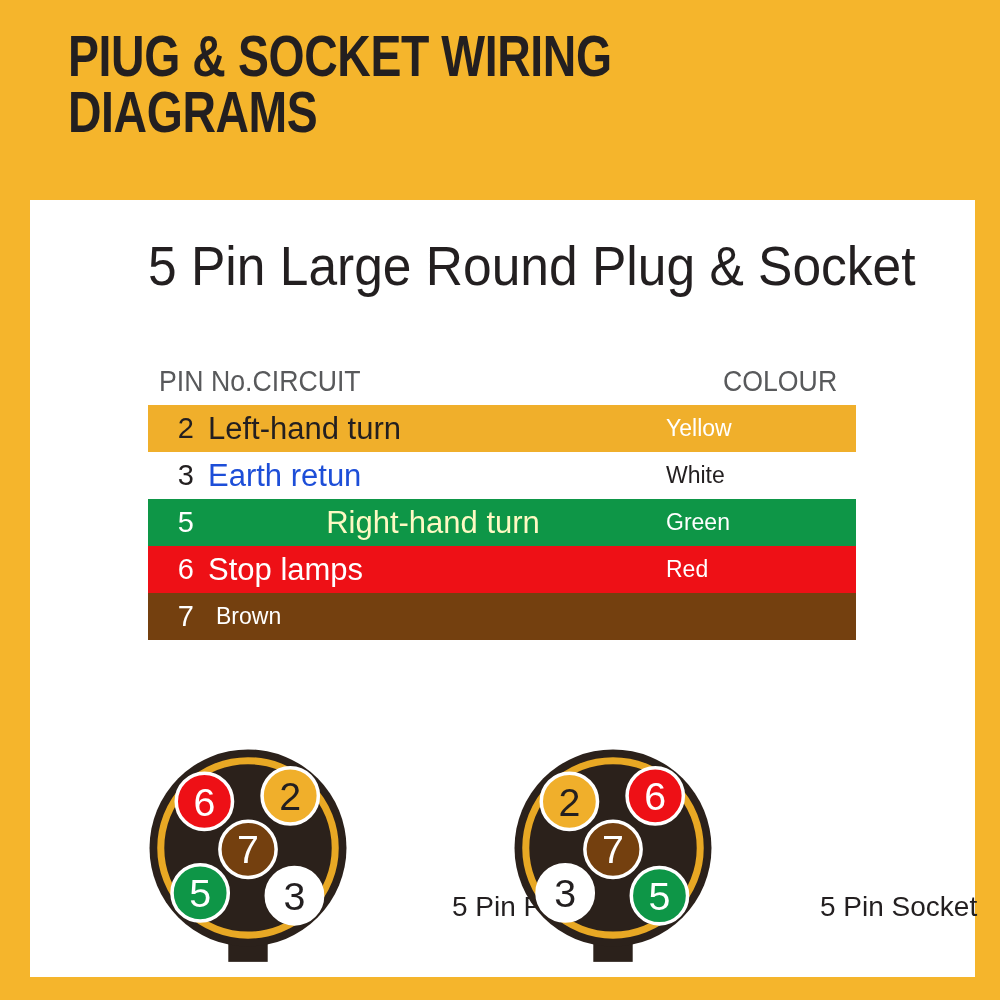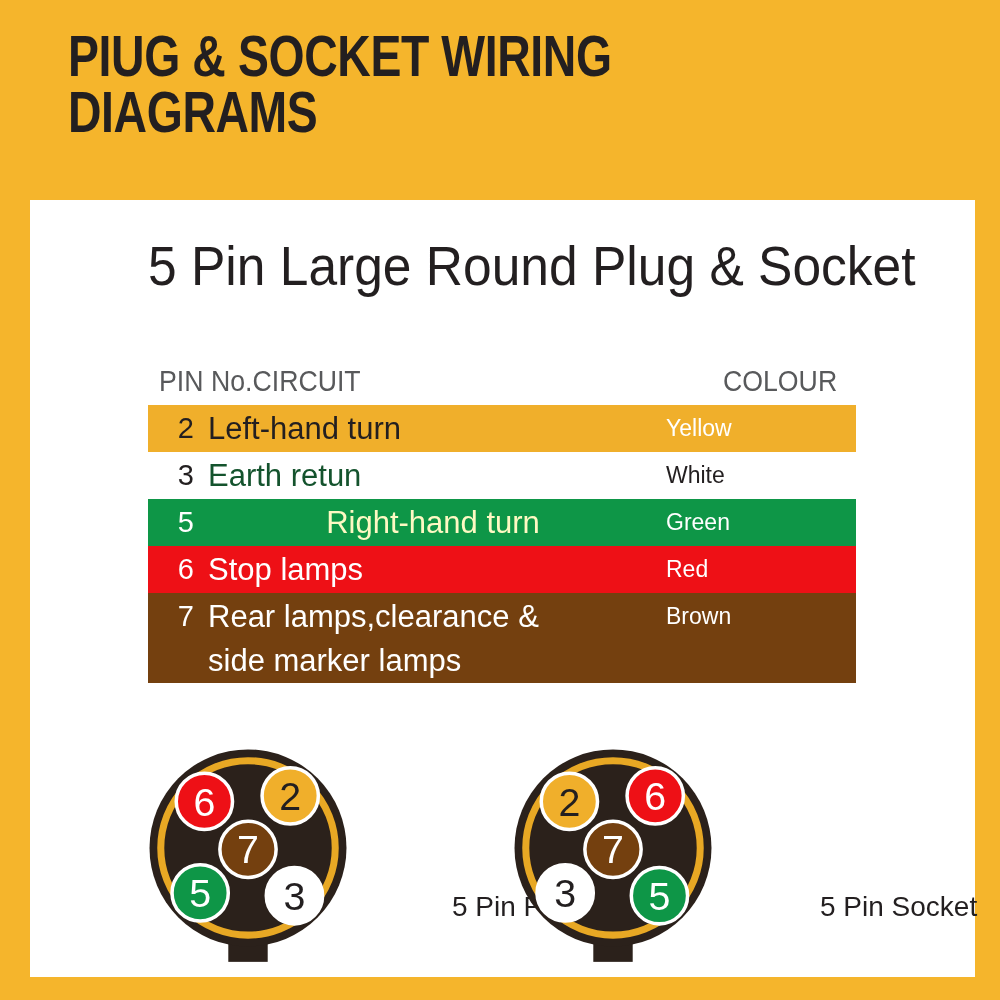--- a/index.html
+++ b/index.html
@@ -149,37 +149,35 @@
       <span class="th-right">COLOUR</span>
     </div>
     <div id="table-body">
         <div class="row" style="background: rgb(240, 175, 43);">
           <div class="row-pin" style="color: rgb(35, 31, 32);">2</div>
           <div class="row-circuit" style="color: rgb(35, 31, 32);">Left-hand turn</div>
           <div class="row-colour" style="color: rgb(255, 255, 255);">Yellow</div>
         </div>
         <div class="row" style="background: rgb(255, 255, 255);">
           <div class="row-pin" style="color: rgb(35, 31, 32);">3</div>
-          <div class="row-circuit" style="color: #14532d;">Earth retun</div>
+          <div class="row-circuit" style="color: #1d4ed8;">Earth retun</div>
           <div class="row-colour" style="color: rgb(35, 31, 32);">White</div>
         </div>
         <div class="row" style="background: rgb(14, 150, 71);">
           <div class="row-pin" style="color: rgb(255, 255, 255);">5</div>
           <div class="row-circuit" style="color: #fef9c3; text-align: center;">Right-hand turn</div>
           <div class="row-colour" style="color: rgb(255, 255, 255);">Green</div>
         </div>
         <div class="row" style="background: rgb(238, 16, 22);">
           <div class="row-pin" style="color: rgb(255, 255, 255);">6</div>
           <div class="row-circuit" style="color: rgb(255, 255, 255);">Stop lamps</div>
           <div class="row-colour" style="color: rgb(255, 255, 255);">Red</div>
         </div>
         <div class="row" style="background: rgb(116, 64, 15);">
           <div class="row-pin" style="color: rgb(255, 255, 255);">7</div>
-          <div class="row-circuit" style="color: rgb(255, 255, 255);">Rear lamps,clearance &amp;
-side marker lamps</div>
           <div class="row-colour" style="color: rgb(255, 255, 255);">Brown</div>
         </div>
       </div>
   </div>
 
   <div id="diagrams">
 
     <div class="connector" id="plug-connector"><svg viewBox="0 0 142 172" width="200" height="242">
           <rect x="57" y="126" width="28" height="26" fill="#2B211B"></rect>
           <circle cx="71" cy="71" r="70" fill="#2B211B"></circle>

